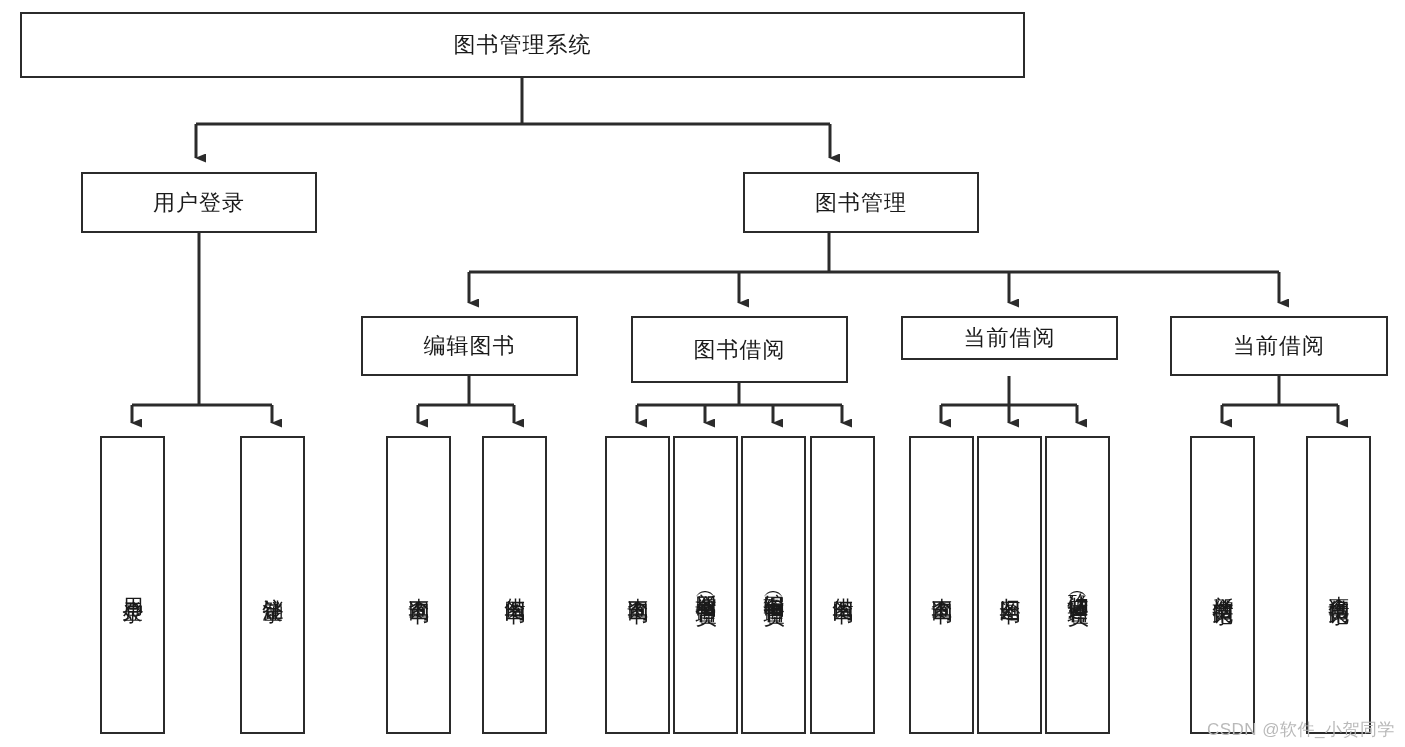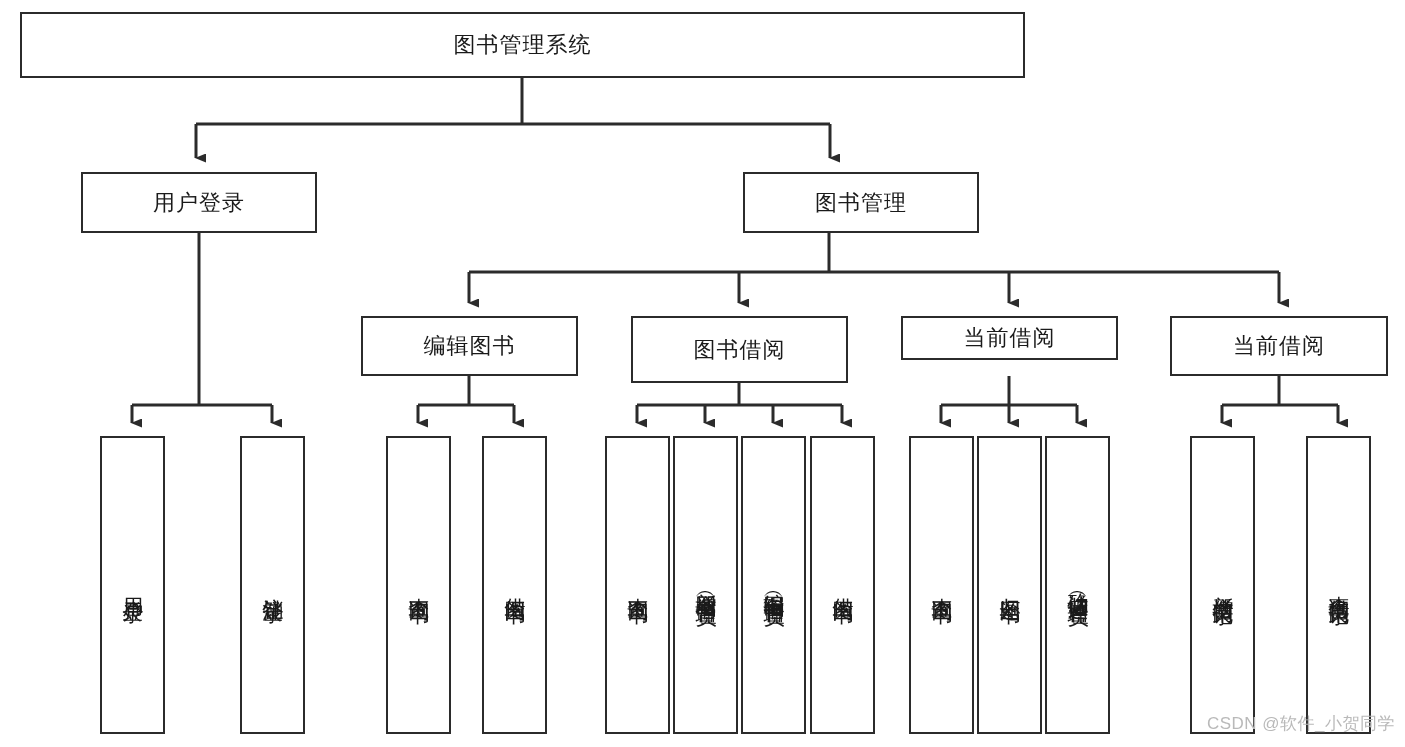--- a/index.html
+++ b/index.html
@@ -11,21 +11,21 @@
   .node{position:absolute;box-sizing:border-box;background:#ffffff;
         border:2px solid #2b2b2b;display:flex;align-items:center;
         justify-content:center;color:#1a1a1a;}
   .node.h{font-size:22px;letter-spacing:1px;}
   .node.v{writing-mode:vertical-rl;text-orientation:upright;
           font-size:21px;line-height:1.18;letter-spacing:2px;
           padding:8px 0;align-items:center;justify-content:center;
           text-align:center;}
   .node.v span{display:block;white-space:normal;}
 
-  #watermark{position:absolute;right:10px;bottom:12px;font-size:17px;
+  #watermark{position:absolute;right:10px;bottom:6px;font-size:17px;
              color:#b9b9b9;white-space:nowrap;letter-spacing:.5px;}
 </style>
 </head>
 <body>
 
 <div id="canvas">
 
   <svg id="wires" viewBox="0 0 1405 747" xmlns="http://www.w3.org/2000/svg">
     <defs>
       <marker id="arr" markerWidth="9" markerHeight="11" refX="4.5" refY="10" orient="auto" markerUnits="userSpaceOnUse">

